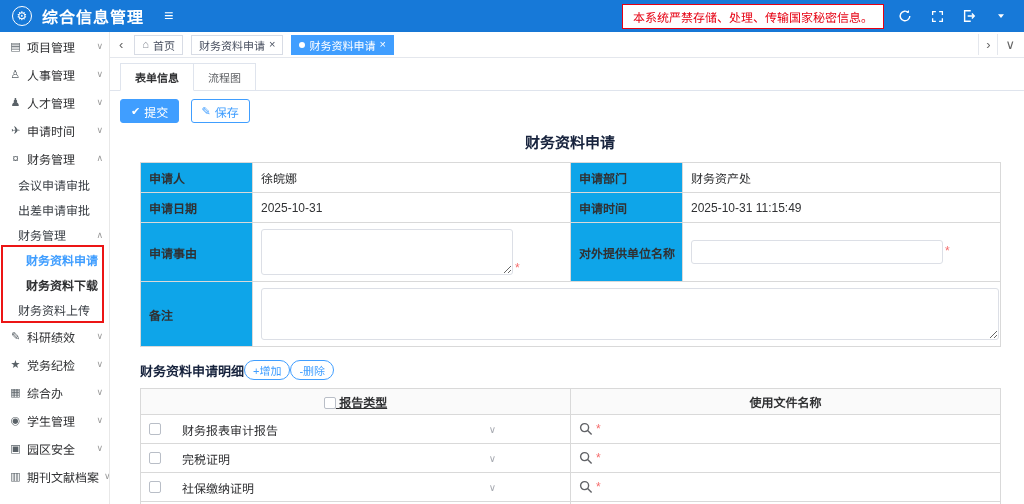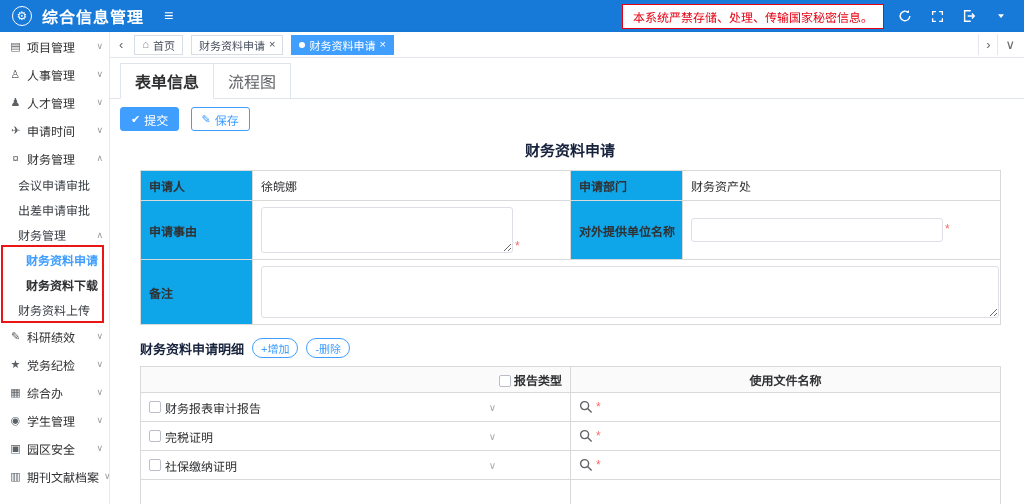--- a/index.html
+++ b/index.html
@@ -36,52 +36,52 @@
   .tag .ticon{color:#8a8f99;font-size:11px;line-height:1;}
   .tag .close{font-size:11px;line-height:1;}
   .tag.active{background:#409eff;border-color:#409eff;color:#fff;}
   .dot{width:6px;height:6px;border-radius:50%;background:#fff;display:inline-block;}
   .tags-right{margin-left:auto;display:flex;align-items:center;}
   .tags-right .nav-arrow{border-left:1px solid #e4e7ed;padding:4px 7px;}
 
   
   .page{flex:1;overflow:hidden;background:#fff;padding-top:5px;}
   .form-tabs{display:flex;padding:0 10px;border-bottom:1px solid #dfe4ed;}
-  .ftab{padding:5px 14px;border:1px solid #dfe4ed;font-size:16px;color:#606266;cursor:pointer;background:#fff;margin-bottom:-1px;}
+  .ftab{padding:5px 14px;border:1px solid #dfe4ed;font-size:11px;color:#606266;cursor:pointer;background:#fff;margin-bottom:-1px;}
   .ftab + .ftab{border-left:none;}
   .ftab.active{color:#303133;font-weight:bold;border-bottom-color:#fff;}
   .toolbar{padding:8px 10px 6px;}
   .btn{display:inline-flex;align-items:center;gap:4px;height:24px;padding:0 10px;border-radius:3px;font-size:12px;cursor:pointer;border:1px solid #409eff;}
   .btn .bicon{font-size:11px;line-height:1;}
   .btn.primary{background:#409eff;color:#fff;}
   .btn.plain{background:#fff;color:#409eff;margin-left:8px;}
   .form-title{margin:2px 0 10px 30px;width:860px;text-align:center;font-size:15px;font-weight:bold;color:#17233d;}
 
   
   .ftable{border-collapse:collapse;table-layout:fixed;margin-left:30px;width:860px;}
   .ftable td{border:1px solid #d9d9d9;padding:6px 8px;vertical-align:middle;font-size:12px;}
   .ftable td.lbl{background:#0ea5e9;font-weight:bold;padding:6px 4px 6px 8px;white-space:nowrap;}
   .req{color:#f56c6c;font-size:12px;margin-left:2px;}
   textarea{border:1px solid #dcdfe6;border-radius:3px;font-family:inherit;font-size:12px;padding:4px 6px;color:#303133;vertical-align:bottom;}
   .ta-reason{width:252px;height:46px;}
   .ta-remark{width:738px;height:52px;}
   .inp{width:252px;height:24px;border:1px solid #dcdfe6;border-radius:3px;font-family:inherit;font-size:12px;padding:0 6px;color:#303133;vertical-align:middle;}
 
   
-  .detail-head{display:flex;align-items:center;margin:13px 0 8px 30px;gap:8px;}
+  .detail-head{display:flex;align-items:center;margin:13px 0 8px 30px;gap:0;}
   .detail-title{font-size:13px;font-weight:bold;color:#17233d;}
   .pill{border:1px solid #409eff;color:#409eff;background:#fff;border-radius:10px;padding:1px 8px;font-size:11px;cursor:pointer;white-space:nowrap;}
   .dtable{border-collapse:collapse;table-layout:fixed;margin-left:30px;width:860px;}
   .dtable th,.dtable td{border:1px solid #d9d9d9;font-size:12px;padding:4px 8px;}
   .dtable th{background:#fafafa;font-weight:bold;height:24px;}
-  .th-type{text-align:right;}
+  .th-type{text-align:center;text-decoration:underline;}
   .th-file{text-align:center;}
   .dtable td{height:29px;}
   .cb{display:inline-block;width:12px;height:12px;border:1px solid #b9bec7;border-radius:2px;background:#fff;vertical-align:-2px;cursor:pointer;flex-shrink:0;}
-  .type-cell{display:flex;align-items:center;gap:4px;}
+  .type-cell{display:flex;align-items:center;gap:21px;}
   .sel-caret{margin-left:auto;margin-right:66px;color:#a8abb2;font-size:10px;}
   .file-cell{display:flex;align-items:center;gap:1px;}
   .mag{cursor:pointer;display:flex;align-items:center;}
 </style>
 </head>
 <body>
 
 <header class="header">
   <span class="logo">
       <span>⚙</span>
@@ -244,20 +244,26 @@
             <col style="width:318px">
           </colgroup>
         <tbody>
             <tr>
           <td class="lbl">申请人</td>
           <td>徐皖娜</td>
           <td class="lbl">申请部门</td>
           <td>财务资产处</td>
         </tr>
         <tr>
+          <td class="lbl">申请日期</td>
+          <td>2025-10-31</td>
+          <td class="lbl">申请时间</td>
+          <td>2025-10-31 11:15:49</td>
+        </tr>
+        <tr>
           <td class="lbl">申请事由</td>
           <td>
             <textarea class="ta-reason" style=""></textarea><span class="req">*</span>
           </td>
           <td class="lbl">对外提供单位名称</td>
           <td>
             <input class="inp" value="" style=""><span class="req">*</span>
           </td>
         </tr>
         <tr>

